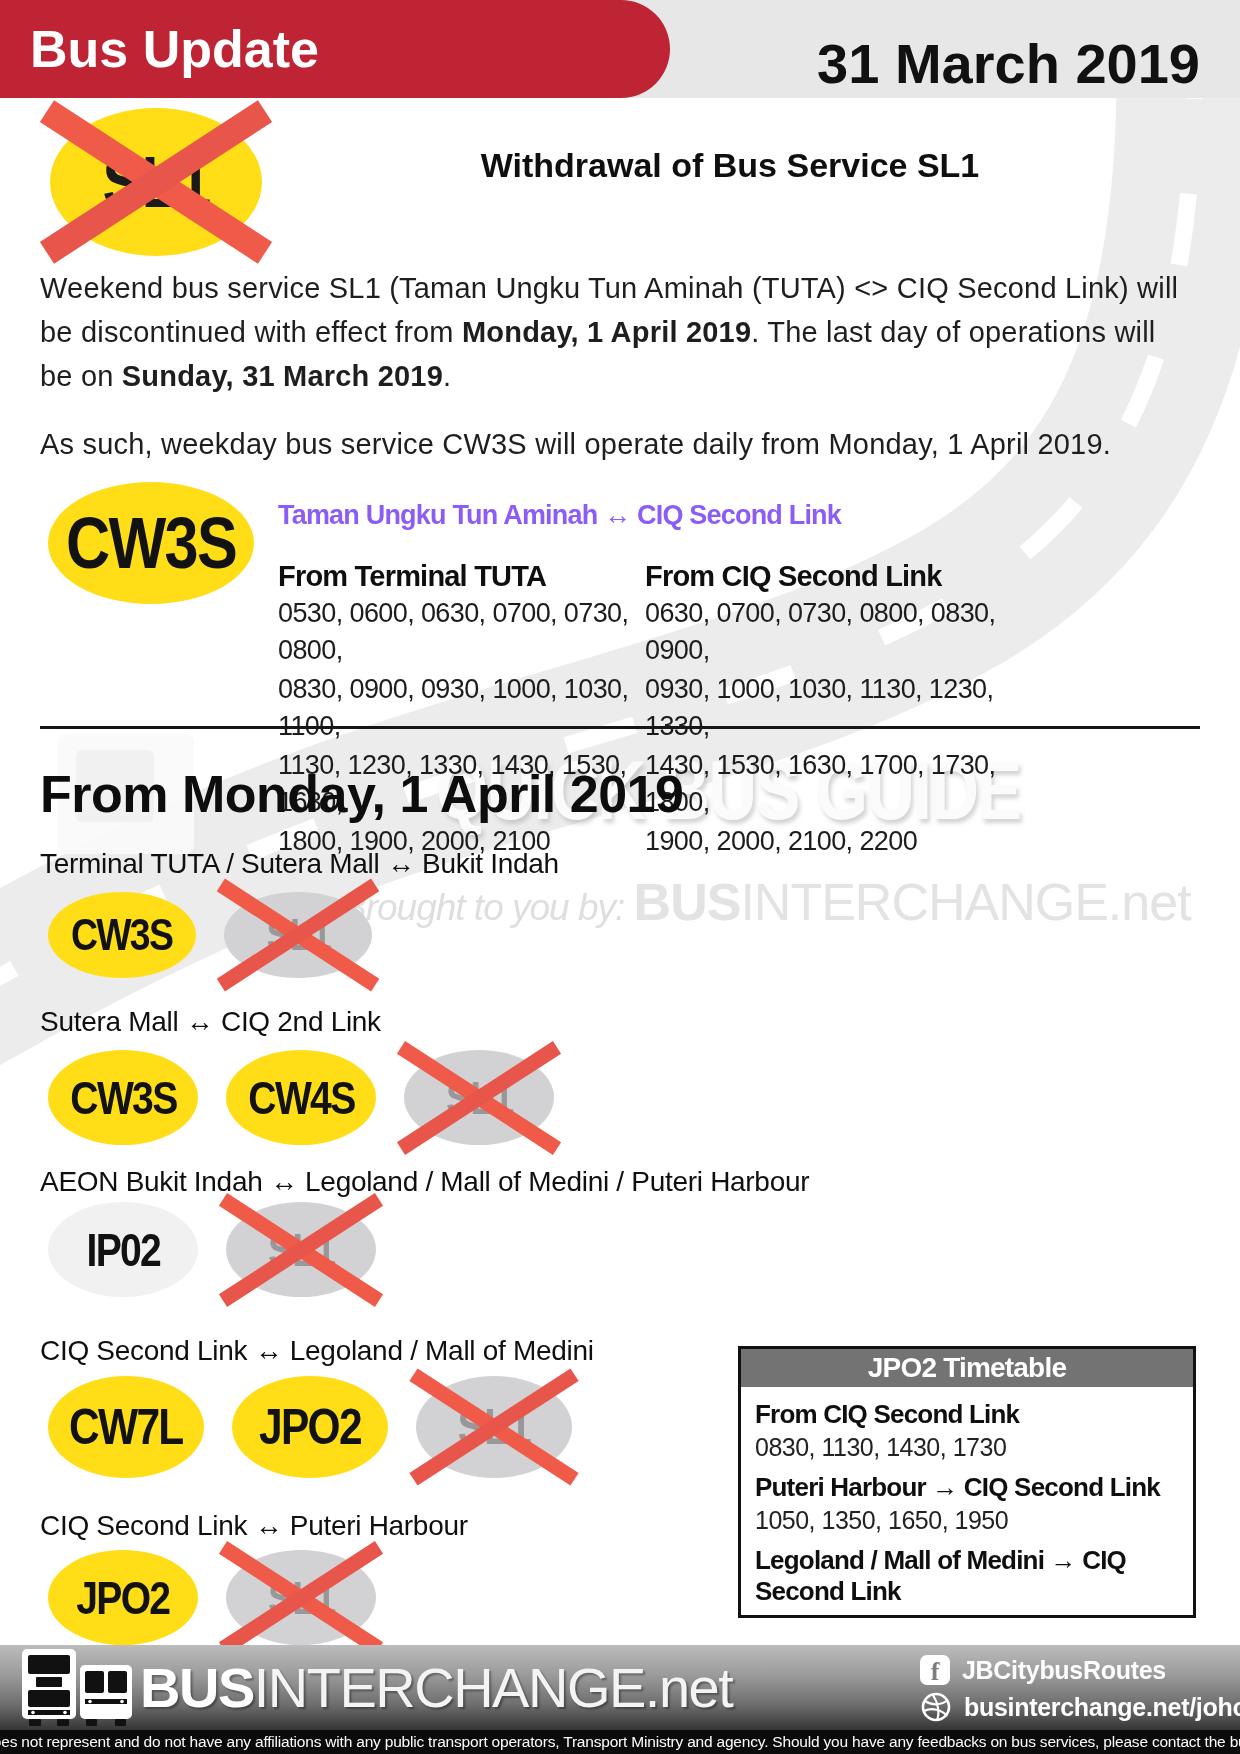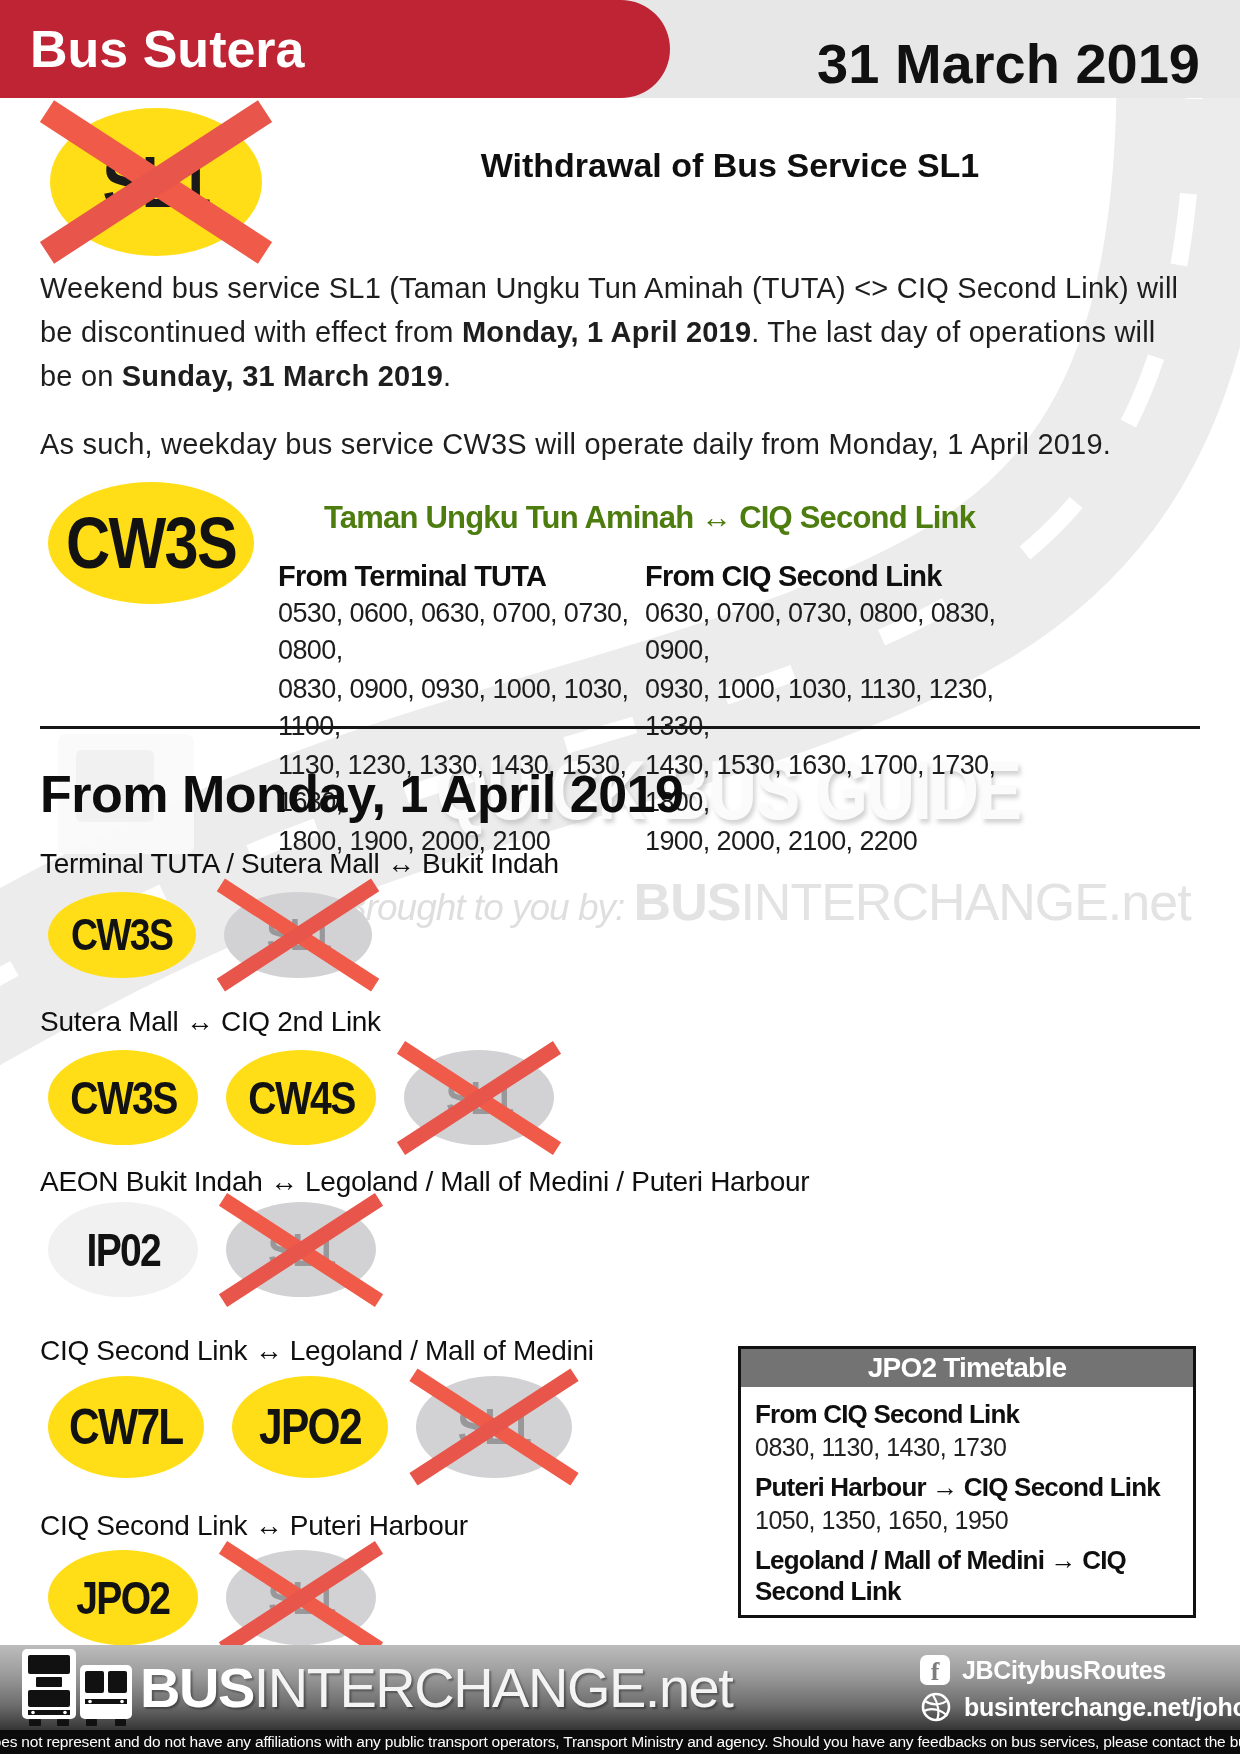--- a/index.html
+++ b/index.html
@@ -84,22 +84,22 @@
     left:40px;width:1140px;z-index:2;font-size:29px;line-height:44px;
     color:#1e1e1e;letter-spacing:0.2px;
   }
   #para1{top:266px;}
   #para2{top:422px;}
 
   
   .cw3s-oval{left:48px;top:482px;width:206px;height:122px;z-index:2;}
   .cw3s-oval .lbl{font-size:72px;}
   .route-title{
-    left:278px;top:500px;z-index:2;font-size:31px;font-weight:bold;
-    letter-spacing:-0.8px;color:#4d7c0f;white-space:nowrap;margin-left:46px;
+    left:278px;top:500px;z-index:2;font-size:27px;font-weight:bold;
+    letter-spacing:-0.8px;color:#8b5cf6;white-space:nowrap;
   }
   .tcol{z-index:2;width:360px;}
   #tcol1{left:278px;top:560px;}
   #tcol2{left:645px;top:560px;}
   .tcol .th{font-size:29px;font-weight:bold;letter-spacing:-0.8px;color:#0f0f0f;}
   .tcol .tl{font-size:27px;letter-spacing:-0.6px;color:#1c1c1c;line-height:37px;margin-top:2px;}
   .tcol .tl:first-of-type{margin-top:8px;}
 
   .divider{left:40px;top:726px;width:1160px;height:3px;background:#161616;z-index:2;}
 
@@ -175,21 +175,21 @@
       <div class="inner"></div>
     </div>
     <div class="wm-big">QUICK BUS GUIDE</div>
     <div class="wm-brought">
       <span class="b1">Brought to you by: </span><span class="b2"><b>BUS</b><span>INTERCHANGE.net</span></span>
     </div>
   </div>
 
   <div class="abs hdr-gray"></div>
   <div class="abs hdr-red">
-    <span class="t">Bus Sutera</span>
+    <span class="t">Bus Update</span>
   </div>
   <div class="abs hdr-date">31 March 2019</div>
 
   <div class="abs sl1-top">
     <div class="badge">
       <span class="lbl">SL1</span>
       <span class="xbar x1"></span>
       <span class="xbar x2"></span>
     </div>
   </div>

